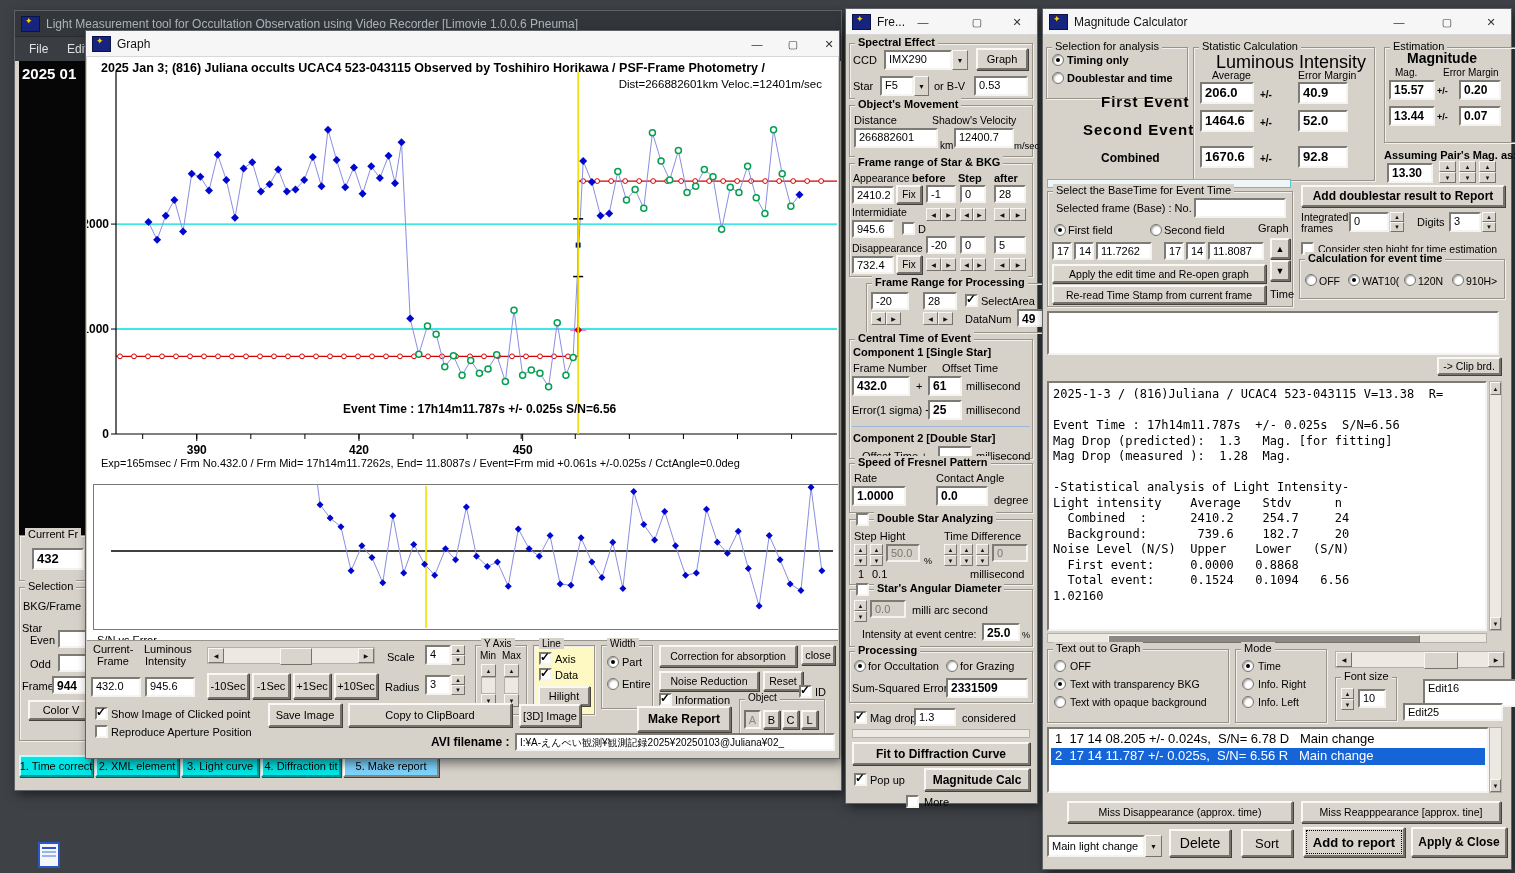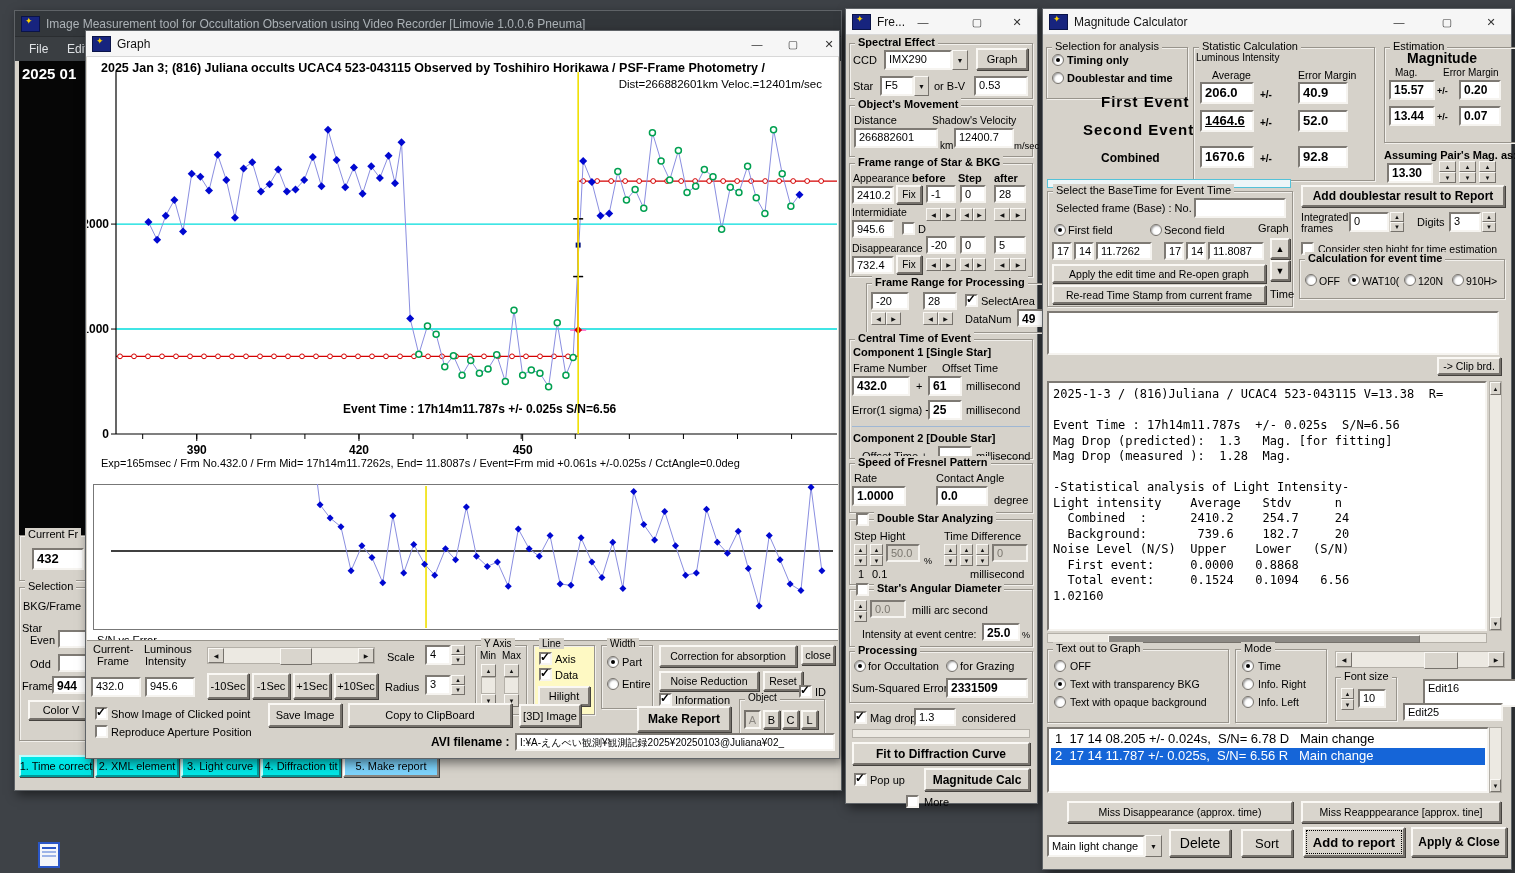--- a/index.html
+++ b/index.html
@@ -36,21 +36,21 @@
   svg{position:absolute;}
 </style>
 </head>
 <body>
 
 <div class="desktop">
 
   <div class="w" id="mainwin" style="left:14px;top:10px;width:826px;height:779px;z-index:1;">
     <div class="tb dark">
       <span class="appico"></span>
-      <span class="t">Image Measurement tool for Occultation Observation using Video Recorder [Limovie 1.0.0.6 Pneuma]</span>
+      <span class="t">Light Measurement tool for Occultation Observation using Video Recorder [Limovie 1.0.0.6 Pneuma]</span>
     </div>
     <div style="position:absolute;left:0;top:26px;width:100%;height:24px;background:#3a3e42;">
       <span class="lbl" style="left:14px;top:5px;color:#dfe2e5;font-size:12px;">File</span>
       <span class="lbl" style="left:52px;top:5px;color:#dfe2e5;font-size:12px;">Edit</span>
     </div>
     <div style="position:absolute;left:4px;top:50px;width:66px;height:476px;background:#060606;overflow:hidden;">
       <span class="lbl" style="left:3px;top:4px;color:#fff;font-size:15px;font-weight:bold;">2025 01</span>
     </div>
     <div class="grp" style="left:4px;top:524px;width:76px;height:46px;">
       <span class="leg n">Current Fr</span>
@@ -578,27 +578,27 @@
       <span class="lbl b" style="left:20px;top:6px;">Timing only</span>
       <span class="rb" style="left:5px;top:24px;"></span>
       <span class="lbl b" style="left:20px;top:24px;">Doublestar and time</span>
     </div>
     <span class="lbl b" style="left:58px;top:84px;font-size:15px;letter-spacing:1px;">First Event</span>
     <span class="lbl b" style="left:40px;top:112px;font-size:15px;letter-spacing:1px;">Second Event</span>
     <span class="lbl b" style="left:58px;top:142px;font-size:12px;">Combined</span>
 
     <div class="grp" style="left:150px;top:38px;width:182px;height:134px;">
       <span class="leg n">Statistic Calculation</span>
-      <span class="lbl" style="left:2px;top:4px;font-size:10px;">Luminous Intensity</span>
+      <span class="lbl" style="left:22px;top:4px;font-size:18px;">Luminous Intensity</span>
       <span class="lbl" style="left:18px;top:21px;font-size:10.5px;">Average</span>
       <span class="lbl" style="left:104px;top:21px;font-size:10.5px;">Error Margin</span>
       <div class="fld b" style="left:6px;top:34px;width:54px;height:22px;font-size:13px;">206.0</div>
       <span class="lbl b" style="left:66px;top:41px;font-size:10px;">+/-</span>
       <div class="fld b" style="left:104px;top:34px;width:50px;height:22px;font-size:13px;">40.9</div>
-      <div class="fld b" style="left:6px;top:62px;width:54px;height:22px;font-size:13px;text-decoration:underline;">1464.6</div>
+      <div class="fld b" style="left:6px;top:62px;width:54px;height:22px;font-size:13px;">1464.6</div>
       <span class="lbl b" style="left:66px;top:69px;font-size:10px;">+/-</span>
       <div class="fld b" style="left:104px;top:62px;width:50px;height:22px;font-size:13px;">52.0</div>
       <div class="fld b" style="left:6px;top:98px;width:54px;height:22px;font-size:13px;">1670.6</div>
       <span class="lbl b" style="left:66px;top:105px;font-size:10px;">+/-</span>
       <div class="fld b" style="left:104px;top:98px;width:50px;height:22px;font-size:13px;">92.8</div>
     </div>
 
     <div class="grp" style="left:341px;top:38px;width:138px;height:96px;padding-left:42px;">
       <span class="leg n">Estimation</span>
       <span class="lbl b" style="left:22px;top:2px;font-size:14px;">Magnitude</span>

